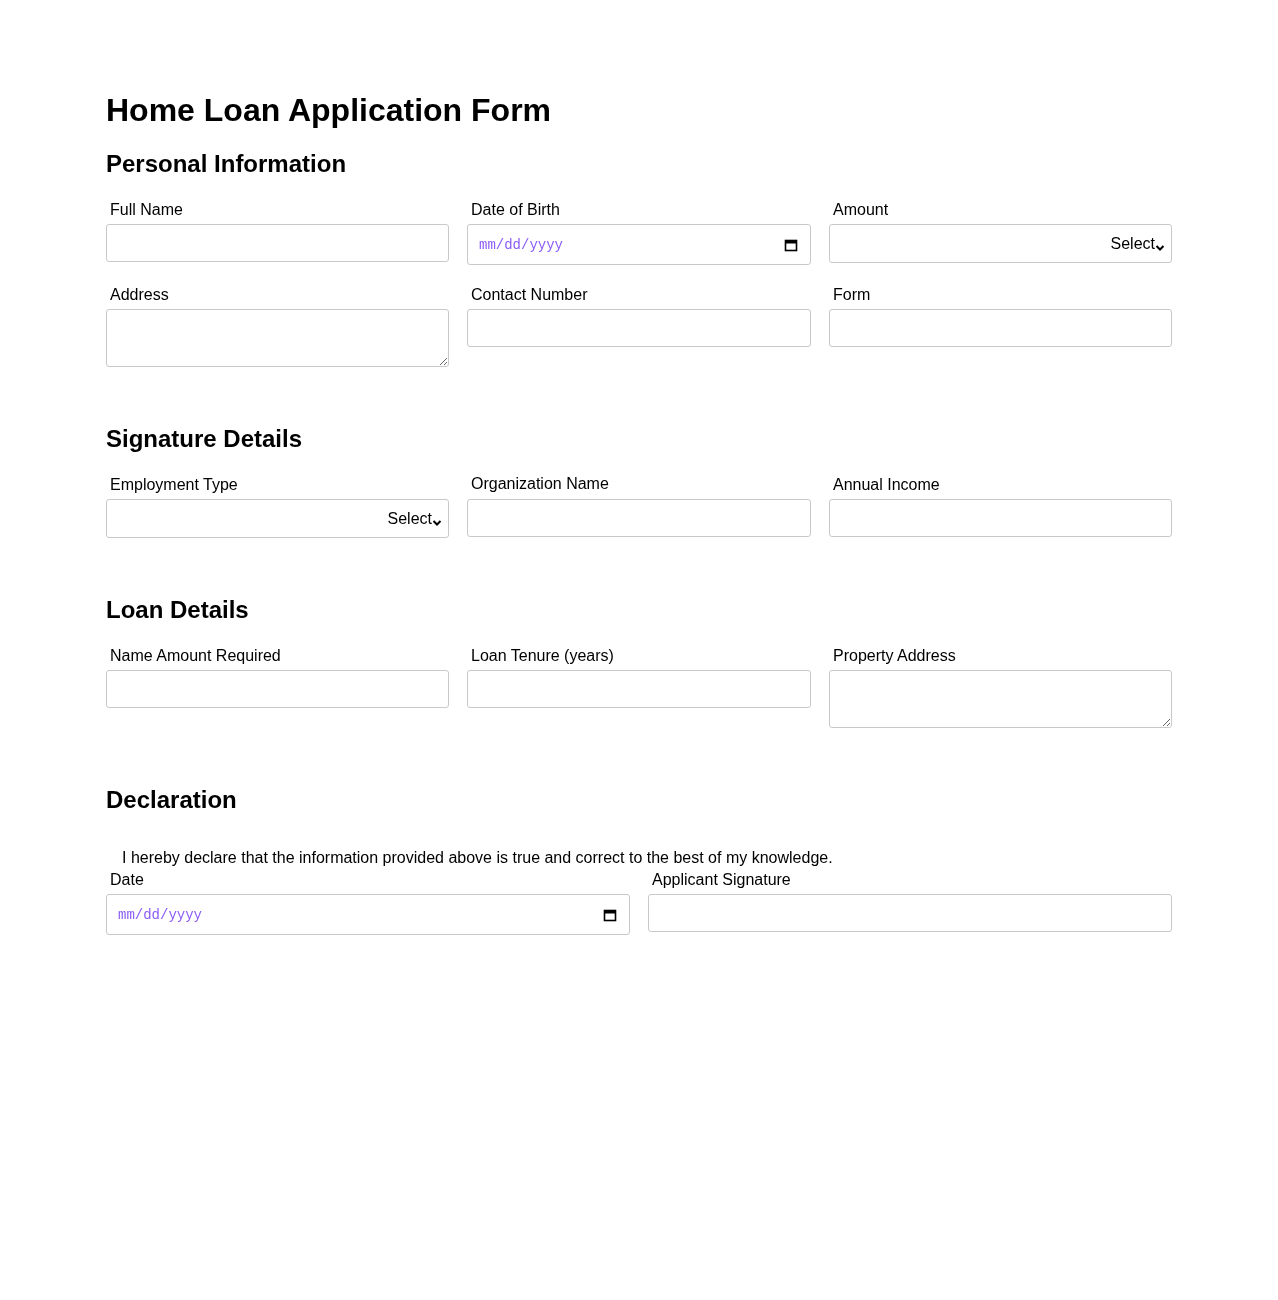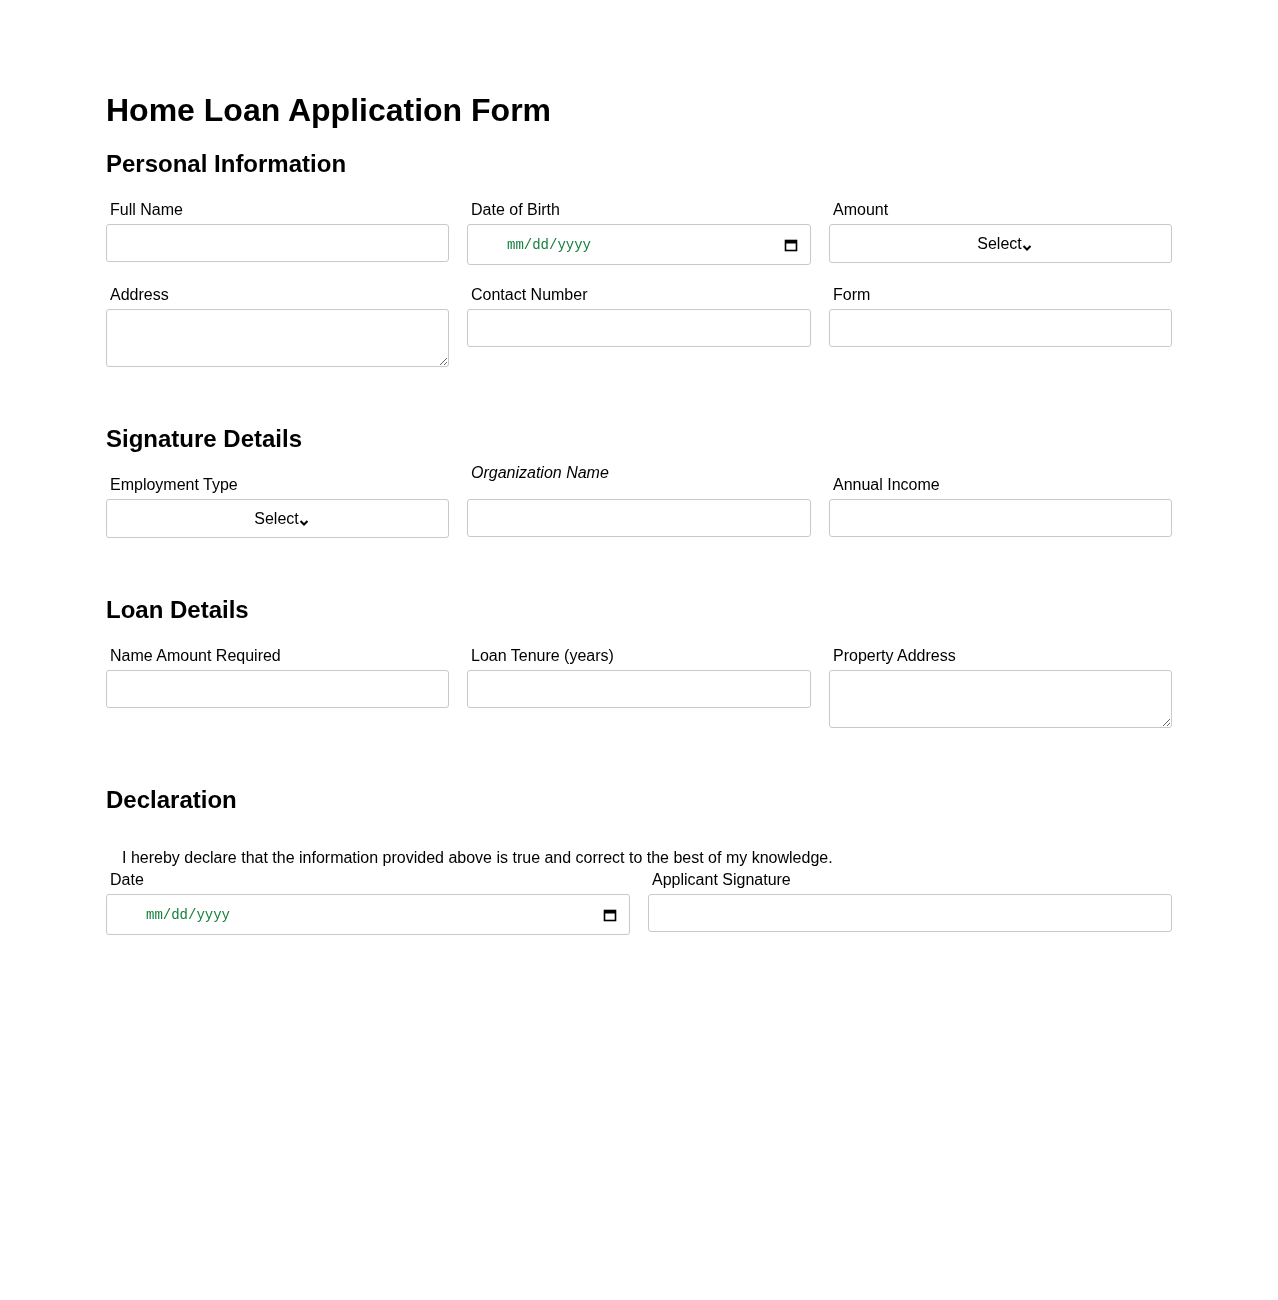--- a/index.html
+++ b/index.html
@@ -27,31 +27,31 @@
     border: 1px solid #c9c9c9;
     border-radius: 3px;
     background: #fff;
     font-family: "Liberation Sans", sans-serif;
     font-size: 16px;
     padding: 0 10px;
     outline: none;
   }
   textarea.field { resize: vertical; padding: 8px 10px; }
   .select-field {
-    display: flex; align-items: center; justify-content: center;
+    display: flex; align-items: center; justify-content: flex-end;
     padding: 0 6px 0 14px; cursor: pointer;
   }
   .select-field .sel-text { font-size: 16px; }
   .chev { width: 10px; height: 10px; display: inline-block; }
   .date-field {
     display: flex; align-items: center; justify-content: space-between;
     padding: 0 12px 0 11px; cursor: text;
   }
   .date-field .date-ph {
-    font-family: "Liberation Mono", monospace; font-size: 14px; color: #15803d; margin-left: 28px;
+    font-family: "Liberation Mono", monospace; font-size: 14px; color: #8b5cf6;
   }
   .cal { width: 14px; height: 14px; display: inline-block; }
   .declaration {
     position: absolute; left: 0; top: 832px;
     font-size: 16px; line-height: 20px; margin: 16px;
   }
 </style>
 </head>
 <body>
 
@@ -99,21 +99,21 @@
   <div class="label" style="left:0;top:471px;">Employment Type</div>
   <div class="field select-field" style="left:0;top:499px;width:343px;height:39px;">
     <span class="sel-text">Select</span>
     <span class="chev">
       <svg width="10" height="10" viewBox="0 0 10 10">
           <path d="M1.5 3 L5 6.5 L8.5 3" fill="none" stroke="#000" stroke-width="2"></path>
         </svg>
     </span>
   </div>
 
-  <div class="label" style="left:361px;top:459px;font-style:italic;">Organization Name</div>
+  <div class="label" style="left:361px;top:470px;">Organization Name</div>
   <input class="field" type="text" style="left: 361px; top: 499px; width: 344px; height: 38px;">
 
   <div class="label" style="left:723px;top:471px;">Annual Income</div>
   <input class="field" type="number" style="left: 723px; top: 499px; width: 343px; height: 38px;">
 
   <h2 style="top:595px;text-align:center;">Loan Details</h2>
 
   <div class="label" style="left:0;top:642px;">Name Amount Required</div>
   <input class="field" type="number" style="left: 0px; top: 670px; width: 343px; height: 38px;">
 

